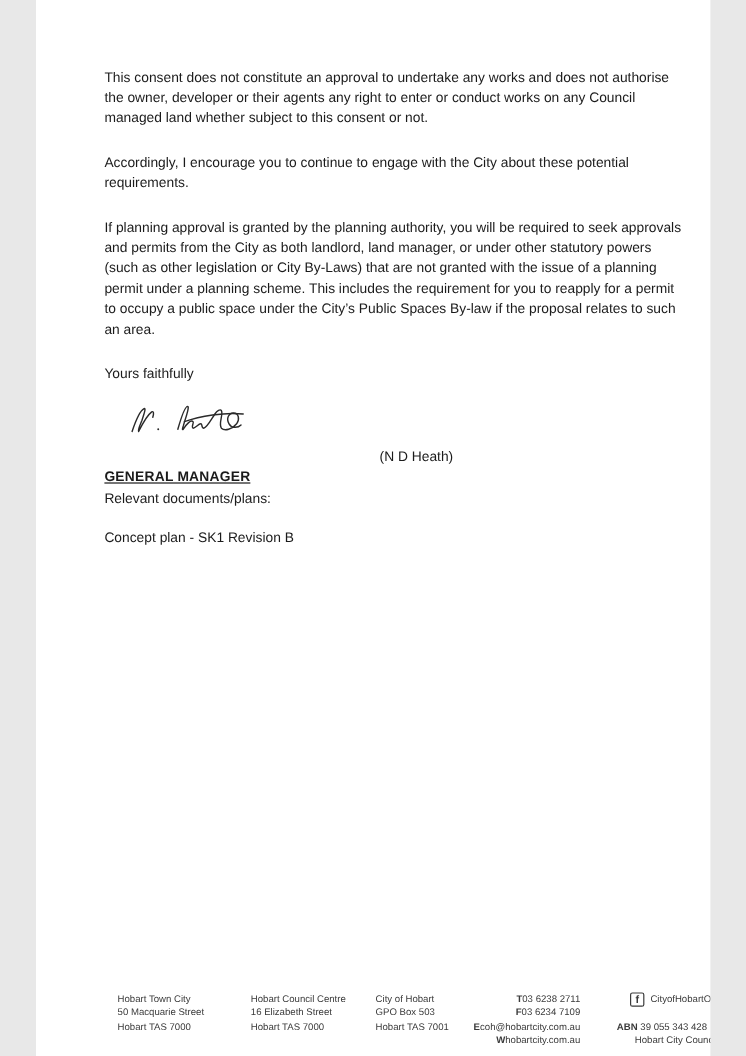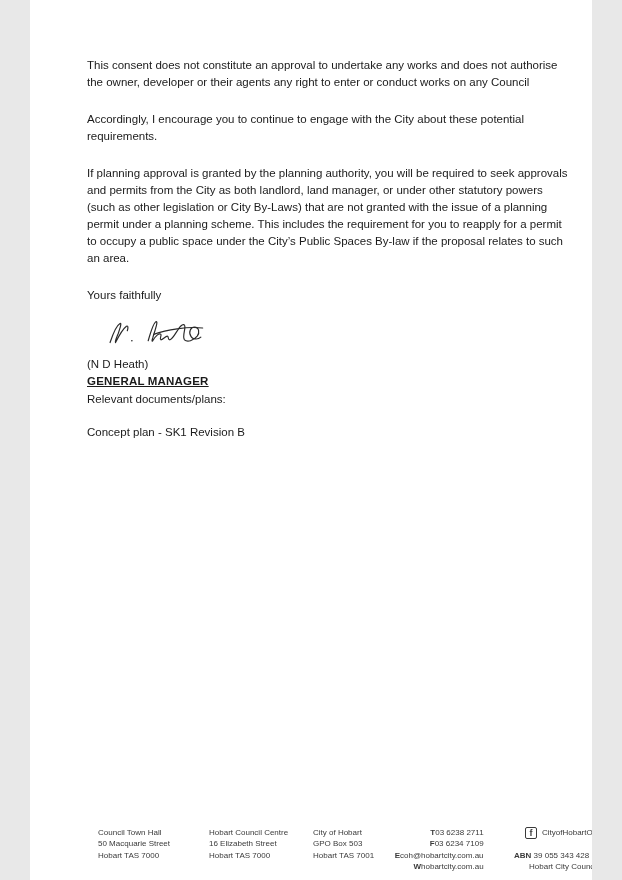--- a/index.html
+++ b/index.html
@@ -13,21 +13,21 @@
     overflow:hidden;
   }
   .body-text {
     position:absolute; left:57px; top:57px; width:520px;
     font-size:11.5px; line-height:17px;
   }
   .para { margin:0 0 20px 0; }
   .ln { display:block; white-space:nowrap; }
   .closing { margin:0; }
   .signature-wrap { margin:8px 0 0 14px; height:44px; }
-  .sig-name { margin-top:0; }
+  .sig-name { margin-top:0;text-align:center; }
   .sig-title { font-weight:bold; letter-spacing:0.2px;text-decoration:underline; }
   .attach-heading { margin-top:1px; }
   .attach-item { margin-top:16px; }
 
   .footer {
     position:absolute; left:0; top:827px; width:622px;
     font-size:8px; line-height:11.3px; color:#3a3a3a;
   }
   .fcol { position:absolute; top:0; }
   .fcol-1 { left:68px; }
@@ -51,20 +51,21 @@
 </head>
 <body>
 
 <div class="page">
 
   <div class="body-text">
 
     <p class="para">
       <span class="ln">This consent does not constitute an approval to undertake any works and does not authorise</span>
       <span class="ln">the owner, developer or their agents any right to enter or conduct works on any Council</span>
+      <span class="ln">managed land whether subject to this consent or not.</span>
     </p>
 
     <p class="para">
       <span class="ln">Accordingly, I encourage you to continue to engage with the City about these potential</span>
       <span class="ln">requirements.</span>
     </p>
 
     <p class="para">
       <span class="ln">If planning approval is granted by the planning authority, you will be required to seek approvals</span>
       <span class="ln">and permits from the City as both landlord, land manager, or under other statutory powers</span>
@@ -91,21 +92,21 @@
     <div class="sig-title">GENERAL MANAGER</div>
 
     <div class="attach-heading">Relevant documents/plans:</div>
     <div class="attach-item">Concept plan - SK1 Revision B</div>
 
   </div>
 
   <div class="footer">
 
     <div class="fcol fcol-1">
-      <span class="fline">Council Town Hall</span>
+      <span class="fline">Hobart Town City</span>
       <span class="fline">50 Macquarie Street</span>
       <span class="fline">Hobart TAS 7000</span>
     </div>
 
     <div class="fcol fcol-2">
       <span class="fline">Hobart Council Centre</span>
       <span class="fline">16 Elizabeth Street</span>
       <span class="fline">Hobart TAS 7000</span>
     </div>
 

